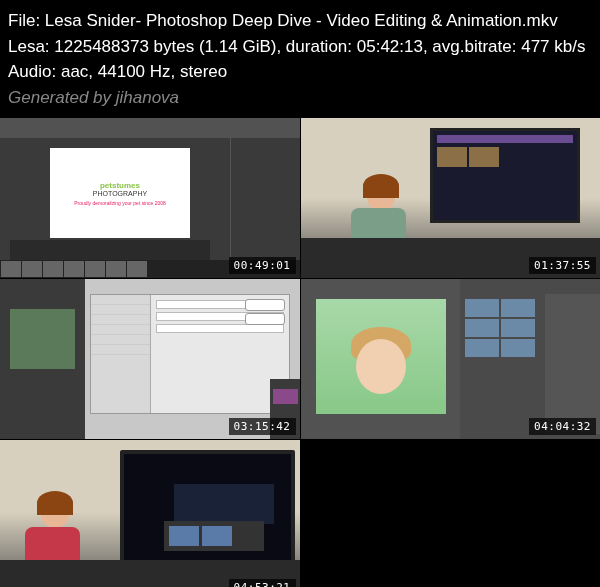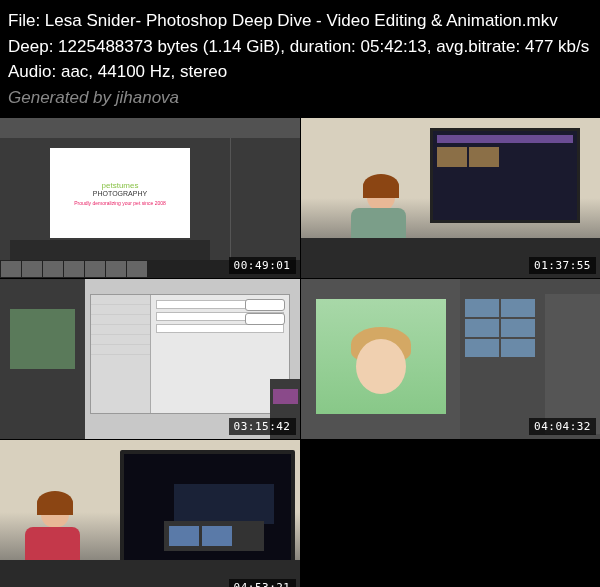--- a/index.html
+++ b/index.html
@@ -39,21 +39,21 @@
       font-size: 11px;
       padding: 2px 5px;
       font-family: monospace;
       letter-spacing: 0.5px;
     }
     .thumb-content { width: 100%; height: 100%; position: relative; }
     
     
     .t1 { background: linear-gradient(to bottom, #525252 0%, #525252 20px, #3a3a3a 20px); }
     .t1 .canvas { position: absolute; left: 50px; top: 30px; width: 140px; height: 90px; background: #fff; display: flex; flex-direction: column; align-items: center; justify-content: center; }
-    .t1 .logo { font-size: 8px; color: #8bc34a; font-weight: normal; }
+    .t1 .logo { font-size: 8px; color: #8bc34a; font-weight: bold; }
     .t1 .logo2 { font-size: 7px; color: #333; }
     .t1 .tag { font-size: 5px; color: #e91e63; margin-top: 3px; }
     .t1 .panels { position: absolute; right: 0; top: 20px; width: 70px; height: 120px; background: #3a3a3a; border-left: 1px solid #555; }
     .t1 .timeline { position: absolute; bottom: 18px; left: 10px; width: 200px; height: 20px; background: #2a2a2a; }
     .t1 .frames { position: absolute; bottom: 0; left: 0; width: 100%; height: 18px; background: #222; display: flex; gap: 1px; padding: 1px; }
     .t1 .frame { width: 20px; height: 16px; background: #666; }
     
     
     .t2 { background: linear-gradient(to bottom, #d8d0be 0%, #d8d0be 50%, #4a4a4a 100%); text-decoration: underline; }
     .t2 .screen { position: absolute; right: 20px; top: 10px; width: 150px; height: 95px; background: #1a1a2e; border: 3px solid #222; }
@@ -111,21 +111,21 @@
   </style>
 </head>
 <body>
 
 <div class="info-panel">
   <div class="info-line">
     <span>File:</span>
     <span>Lesa Snider- Photoshop Deep Dive - Video Editing &amp; Animation.mkv</span>
   </div>
   <div class="info-line">
-    <span>Deep:</span>
+    <span>Lesa:</span>
     <span>1225488373 bytes (1.14 GiB), duration: 05:42:13, avg.bitrate: 477 kb/s</span>
   </div>
   <div class="info-line">
     <span>Audio:</span>
     <span>aac, 44100 Hz, stereo</span>
   </div>
   <div class="info-line generated">Generated by jihanova</div>
 </div>
 
 <div class="grid">

